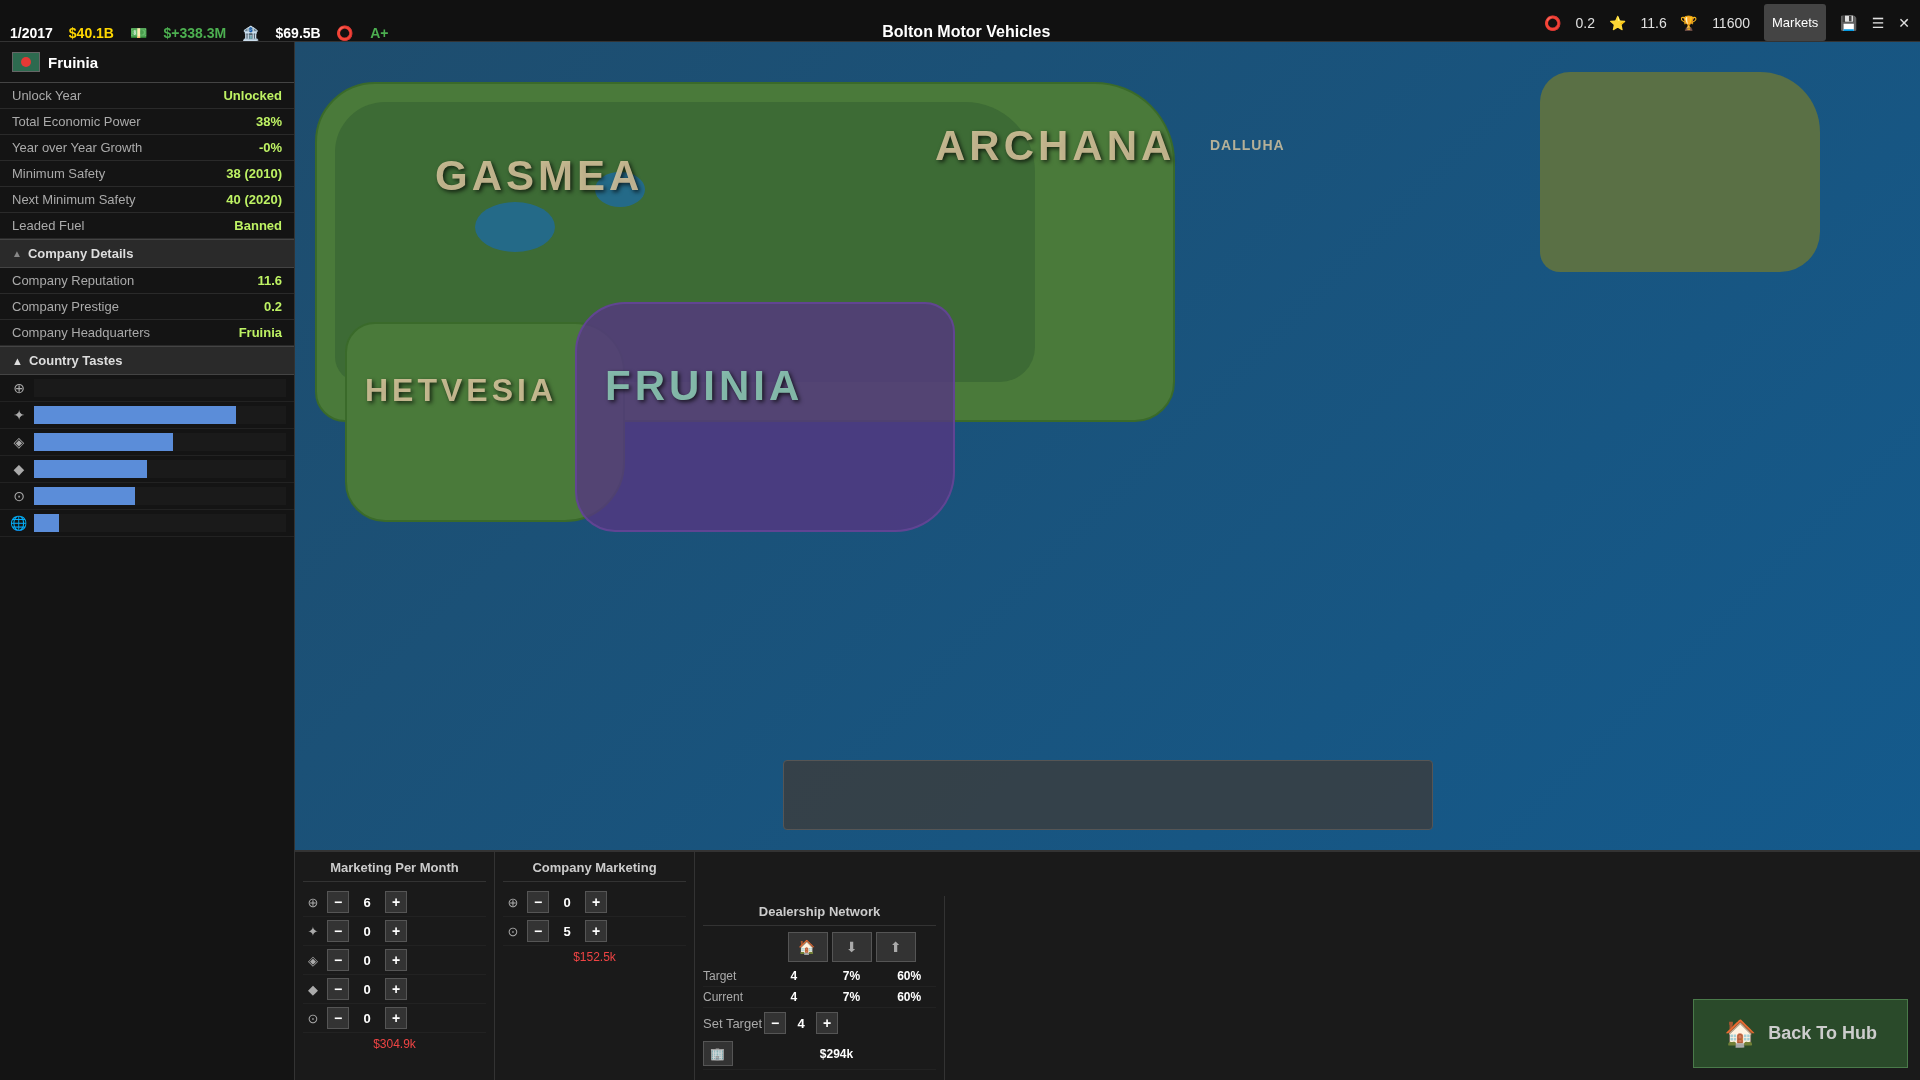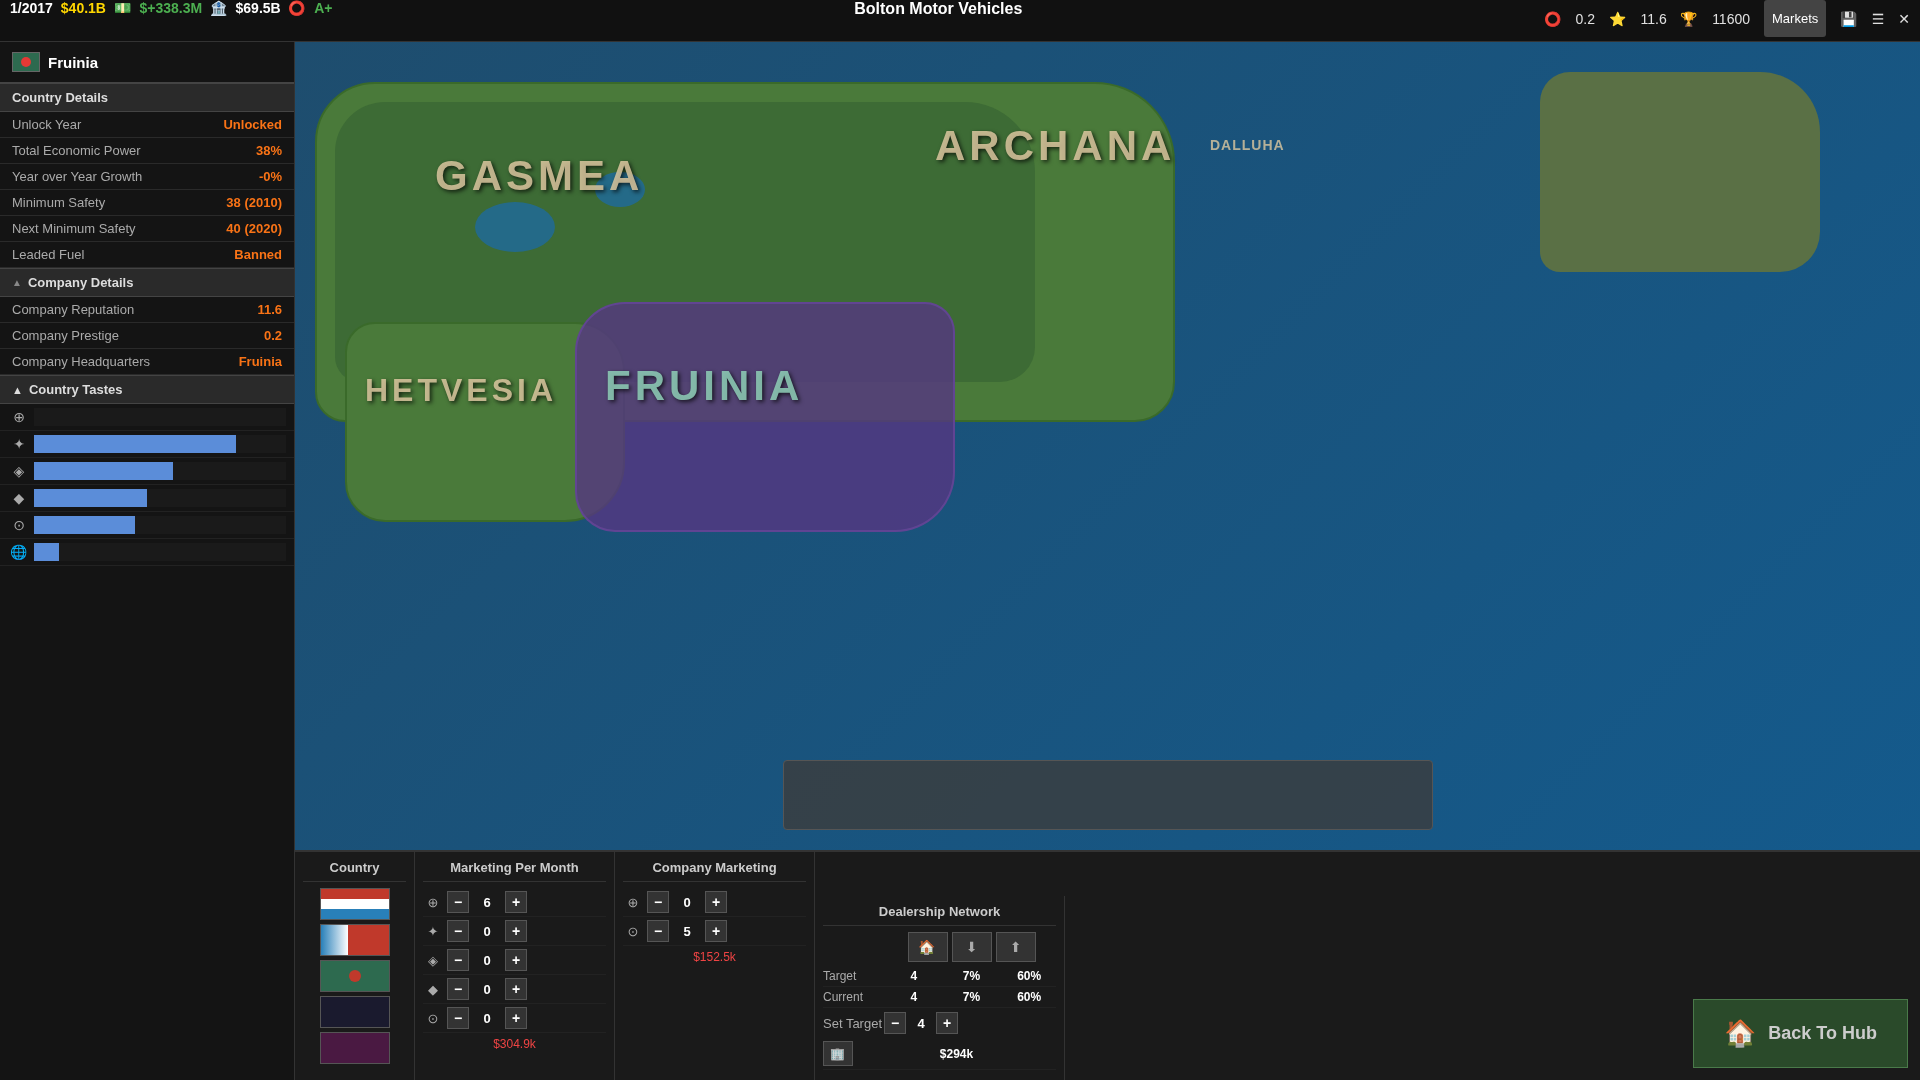--- a/index.html
+++ b/index.html
@@ -14,23 +14,23 @@
       position: relative;
     }
 
     
     #topbar {
       position: absolute;
       top: 0; left: 0; right: 0;
       height: 42px;
       background: #111;
       display: flex;
-      align-items: flex-start;
+      align-items: flex-end;
       padding: 0 10px;
-      gap: 8px;
+      gap: 16px;
       border-bottom: 1px solid #333;
       z-index: 10;
     }
     .top-stat {
       display: flex;
       align-items: center;
       gap: 4px;
       font-size: 14px;
       font-weight: bold;
     }
@@ -121,21 +121,21 @@
 
     
     .info-row {
       display: flex;
       justify-content: space-between;
       padding: 5px 12px;
       border-bottom: 1px solid #2a2a2a;
       font-size: 13px;
     }
     .info-row .label { color: #aaa; }
-    .info-row .value { color: #f97316; font-weight: bold; }
+    .info-row .value { color: #bef264; font-weight: bold; }
 
     
     .tastes-header {
       background: #2a2a2a;
       padding: 6px 12px;
       font-size: 13px;
       font-weight: bold;
       color: #ddd;
       border-top: 1px solid #444;
       border-bottom: 1px solid #444;
@@ -426,23 +426,20 @@
 
 <div id="left-panel">
 
   <div class="country-header">
     <div class="flag-icon">
       <div class="flag-circle"></div>
     </div>
     <span class="country-name">Fruinia</span>
   </div>
 
-  <div class="section-header">
-    <span>Country Details</span>
-  </div>
 
   <div class="info-row">
     <span class="label">Unlock Year</span>
     <span class="value">Unlocked</span>
   </div>
   <div class="info-row">
     <span class="label">Total Economic Power</span>
     <span class="value">38%</span>
   </div>
   <div class="info-row">
@@ -545,32 +542,20 @@
 
     <div style="position:absolute; top:260px; left:280px; width:380px; height:230px; background:rgba(85,55,130,0.8); border-radius:50px 30px 60px 40px; border: 2px solid rgba(100,70,150,0.9);"></div>
     <div class="region-label" style="top:320px; left:310px; font-size:42px; color:rgba(140,200,180,0.9);">FRUINIA</div>
 
     <div class="map-info-box"></div>
   </div>
 </div>
 
 <div id="bottom-panel">
 
-  <div class="bottom-section country-section">
-    <div class="bottom-section-title">Country</div>
-    <div class="country-flags">
-      <div class="flag-item" style="background: linear-gradient(180deg, #c0392b 33%, #fff 33%, #fff 66%, #2980b9 66%); width:70px;"></div>
-      <div class="flag-item" style="background: linear-gradient(90deg, #2980b9 0%, #fff 40%, #c0392b 40%); width:70px;"></div>
-      <div class="flag-item" style="background: #2d6a4f; width:70px;">
-        <div style="width:12px;height:12px;border-radius:50%;background:#c0392b;"></div>
-      </div>
-      <div class="flag-item" style="background: #1a1a2e; width:70px;"></div>
-      <div class="flag-item" style="background: #4a1942; width:70px;"></div>
-    </div>
-  </div>
 
   <div class="bottom-section marketing-section">
     <div class="bottom-section-title">Marketing Per Month</div>
 
     <div class="marketing-row">
       <span class="mkt-icon">⊕</span>
       <div class="btn-sm">−</div>
       <span class="mkt-val">6</span>
       <div class="btn-sm">+</div>
     </div>

